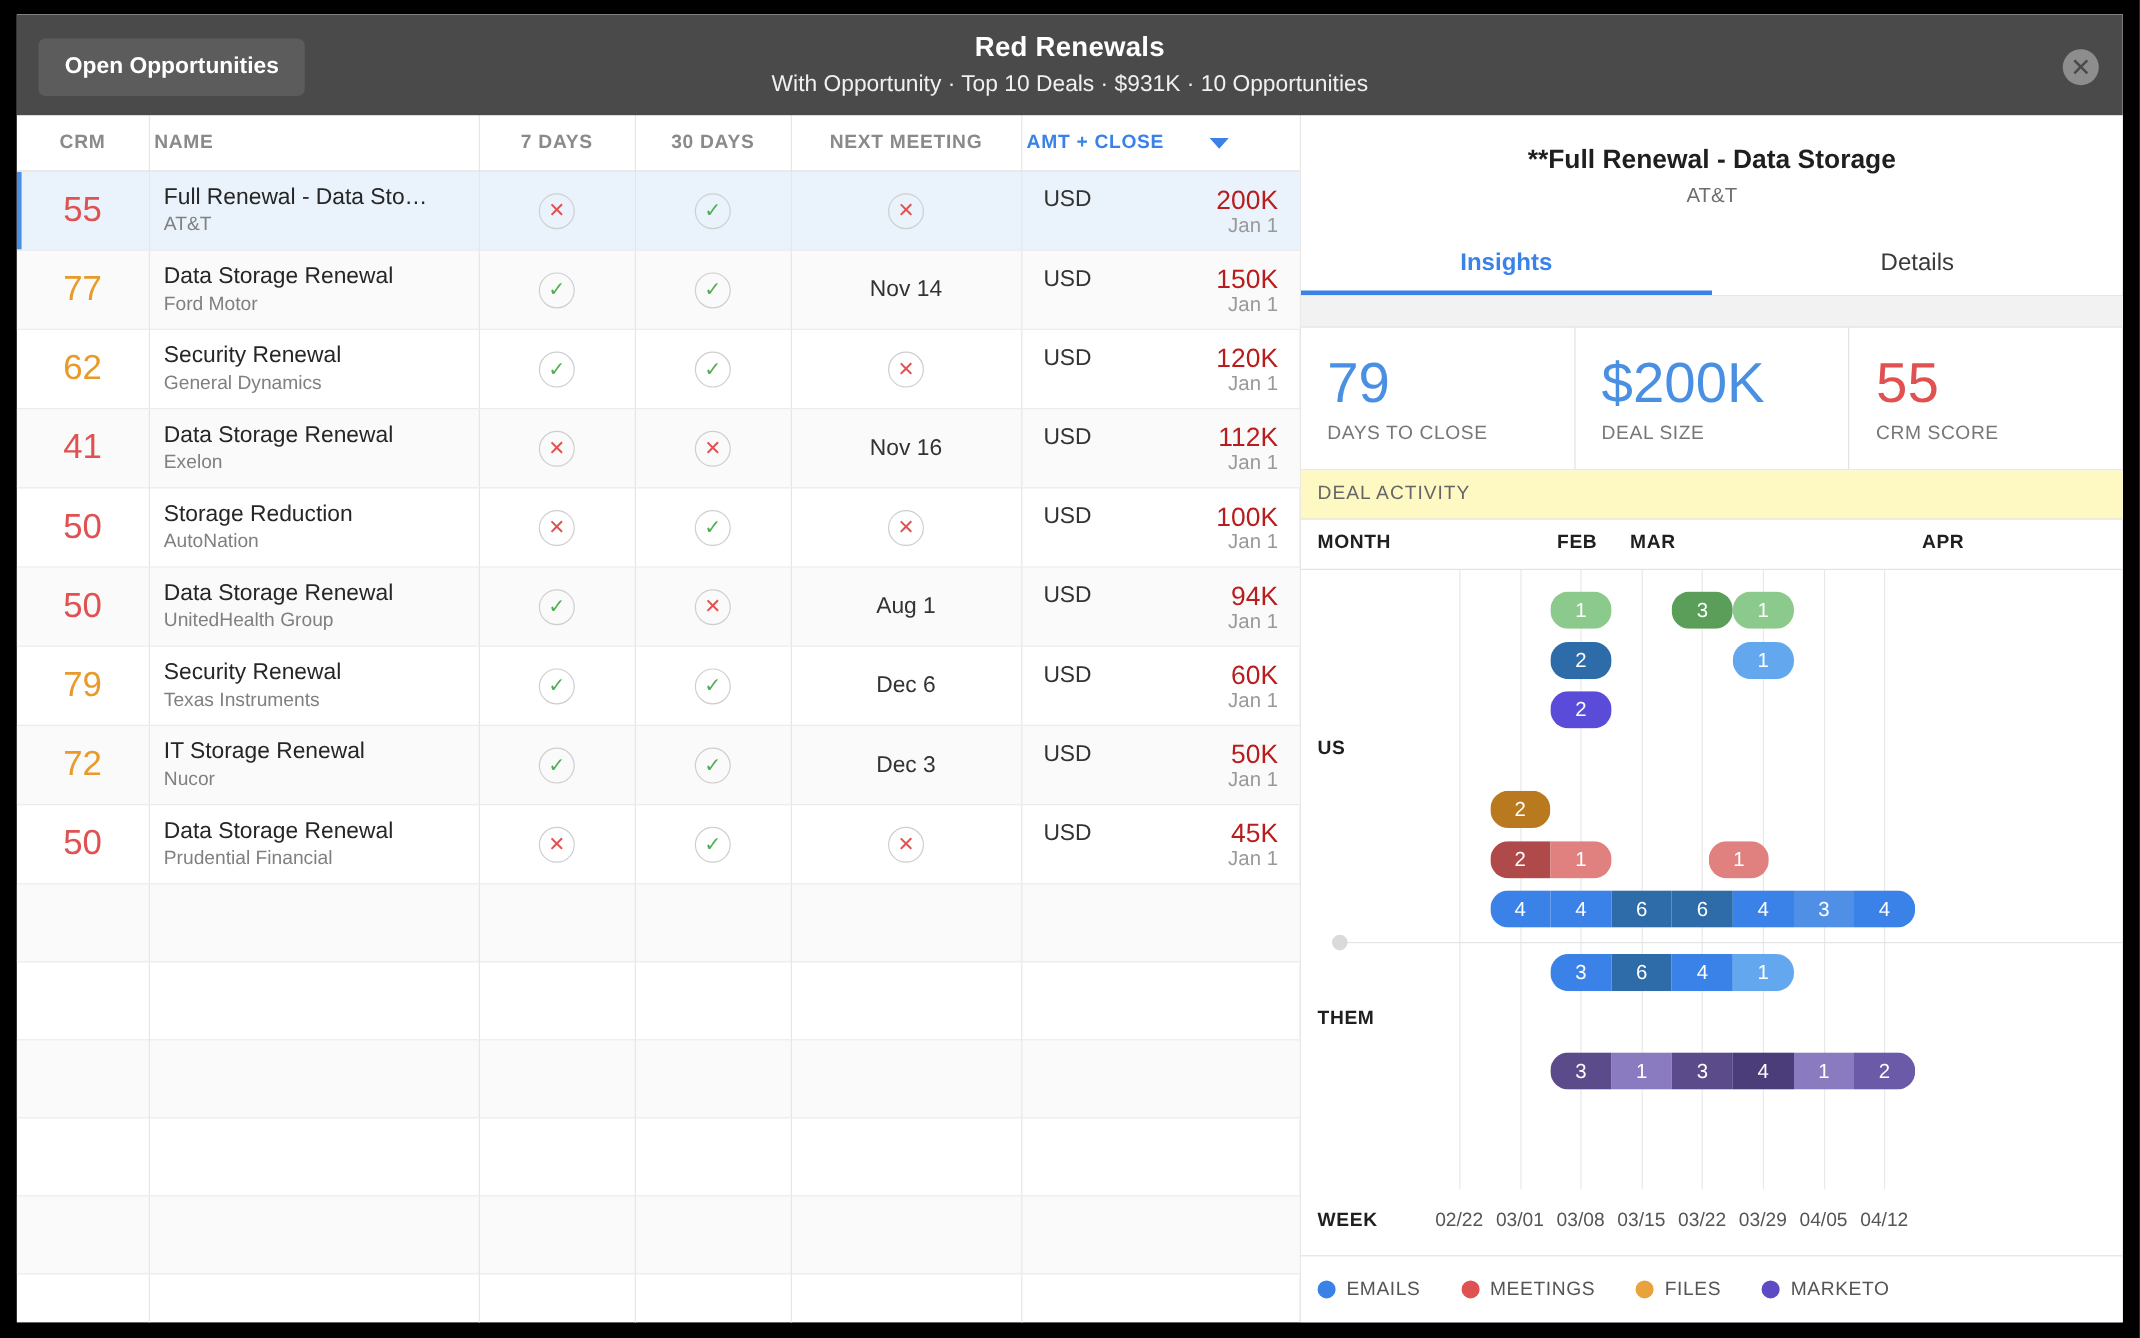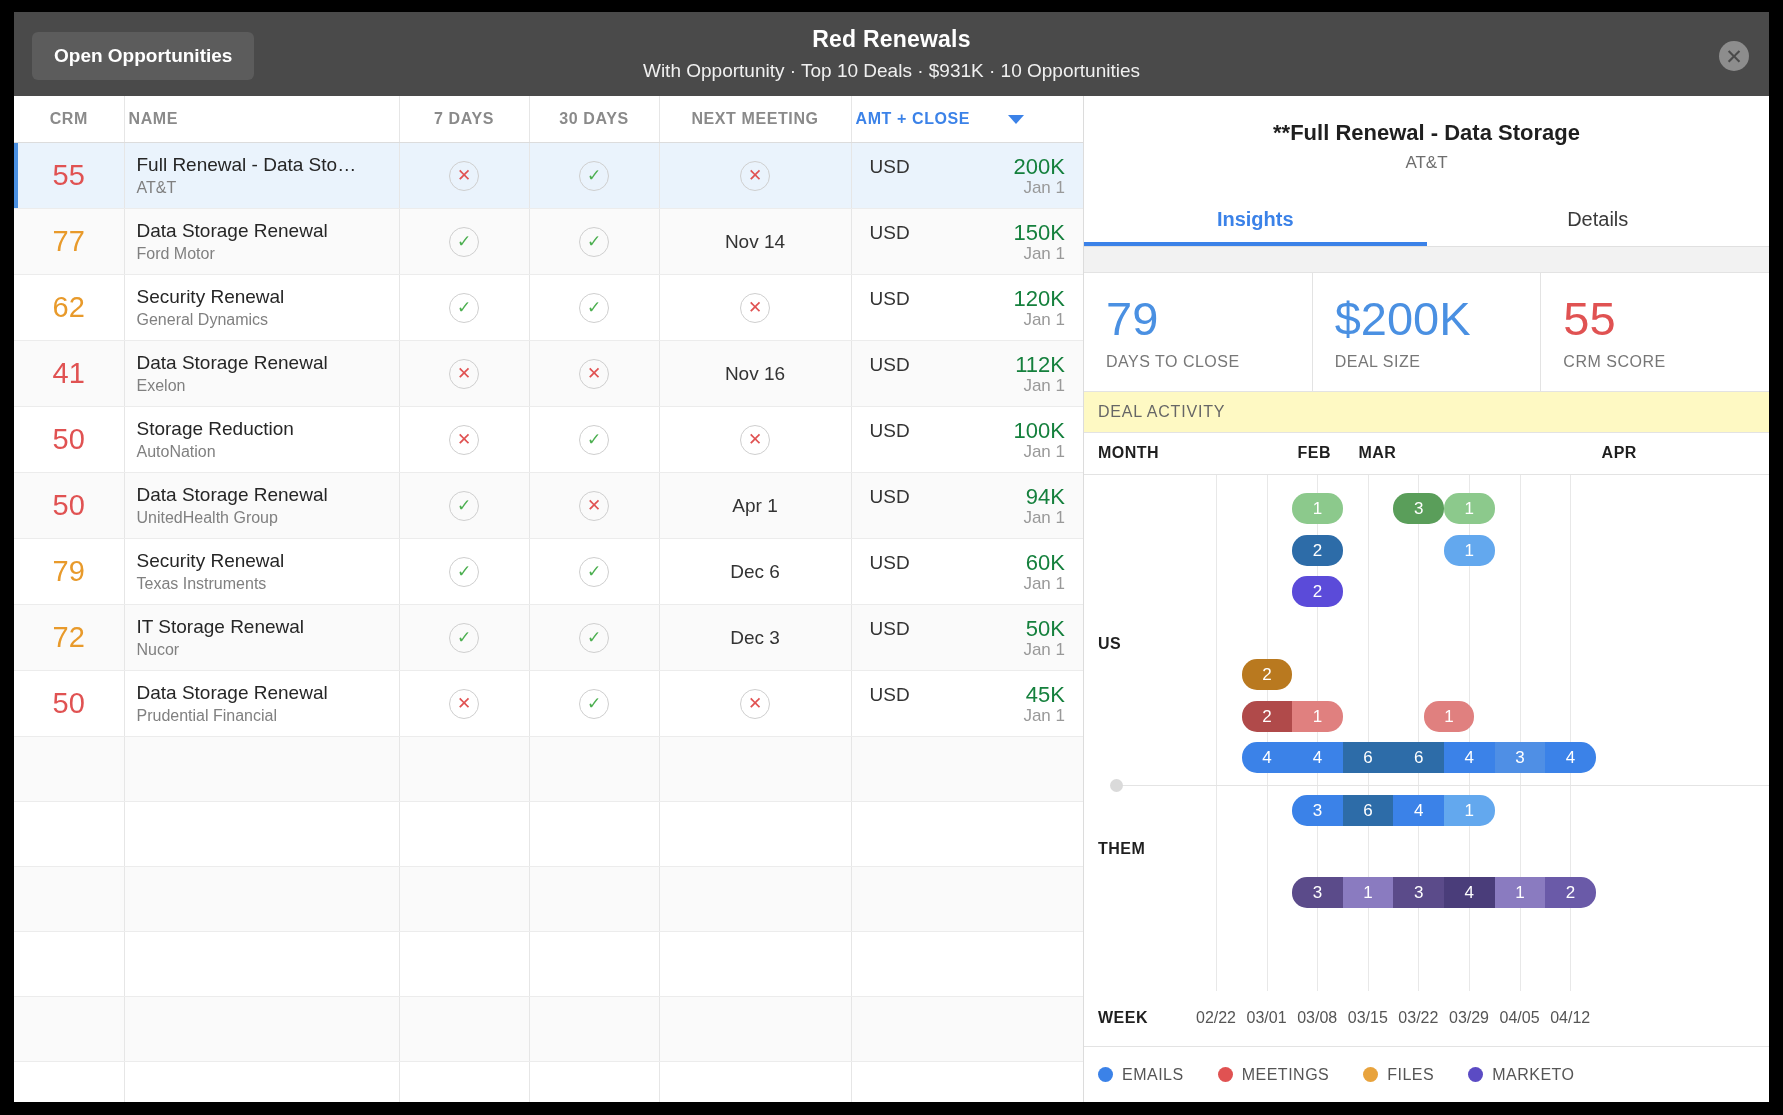--- a/index.html
+++ b/index.html
@@ -92,21 +92,21 @@
     display: inline-flex; align-items: center; justify-content: center;
     width: 30px; height: 30px; border-radius: 50%;
     border: 1.5px solid #cfcfcf; font-size: 17px; line-height: 1;
     font-family: "Liberation Sans", sans-serif;
   }
   .pill.ok { color: #4caf50; }
   .pill.no { color: #e05252; }
   .meet-date { font-size: 19px; color: #333; }
   .amt-cell { position: relative; height: 65px; }
   .amt-cur { position: absolute; left: 6px; top: 13px; font-size: 19px; color: #333; }
-  .amt-val { position: absolute; right: 6px; top: 11px; font-size: 22px; color: #15803d; }
+  .amt-val { position: absolute; right: 6px; top: 11px; font-size: 22px; color: #b91c1c; }
   .amt-date { position: absolute; right: 6px; bottom: 10px; font-size: 17px; color: #999; }
   .filler-row td { height: 65px; border-bottom: 1px solid #ececec; border-right: 1px solid #e6e6e6; }
   .filler-row.alt td { background: #fafafa; }
 
   
   .rp-head { padding: 24px 18px 0; text-align: center; }
   .rp-title { font-size: 22px; font-weight: 700; color: #1f1f1f; }
   .rp-sub { font-size: 17px; color: #6e6e6e; margin-top: 7px; }
   .tabs { display: flex; margin-top: 22px; border-bottom: 1px solid #e0e0e0; }
   .tab {
@@ -283,21 +283,21 @@
      </td>
             </tr>
             <tr class="alt">
               <td class="crm"><span class="crm-red">50</span></td>
               <td>
        <div class="name-main">Data Storage Renewal</div>
        <div class="name-sub">UnitedHealth Group</div>
      </td>
               <td class="center"><span class="pill ok">✓</span></td>
               <td class="center"><span class="pill no">✕</span></td>
-              <td class="center"><span class="meet-date">Apr 1</span></td>
+              <td class="center"><span class="meet-date">Aug 1</span></td>
               <td style="border-right:none">
        <div class="amt-cell">
          <span class="amt-cur">USD</span>
          <span class="amt-val">94K</span>
          <span class="amt-date">Jan 1</span>
        </div>
      </td>
             </tr>
             <tr class="">
               <td class="crm"><span class="crm-orange">79</span></td>
@@ -500,21 +500,21 @@
                 <div class="seg" style="width: 50.6px; background: rgb(99, 168, 238);">1</div>
               </div>
               <div class="bar" style="top: 402px; left: 208.2px; width: 303.6px;">
                 <div class="seg" style="width: 50.6px; background: rgb(91, 75, 138);">3</div>
                 <div class="seg" style="width: 50.6px; background: rgb(138, 123, 192);">1</div>
                 <div class="seg" style="width: 50.6px; background: rgb(91, 75, 138);">3</div>
                 <div class="seg" style="width: 50.6px; background: rgb(74, 61, 122);">4</div>
                 <div class="seg" style="width: 50.6px; background: rgb(138, 123, 192);">1</div>
                 <div class="seg" style="width: 50.6px; background: rgb(106, 90, 168);">2</div>
               </div>
-              <div class="side-lab" style="top: 140px; margin-top: 20px;">US</div>
+              <div class="side-lab" style="top: 140px;">US</div>
               <div class="side-lab" style="top: 365px;">THEM</div>
               <div class="divider-line" style="top: 310px;"></div>
               <div class="divider-dot" style="top: 304px; left: 26px;"></div>
             </div>
           <div class="week-row">
             <div class="week-title">WEEK</div>
             <div id="week-labels">
                 <div class="week-lab" style="left: 132px;">02/22</div>
                 <div class="week-lab" style="left: 182.6px;">03/01</div>
                 <div class="week-lab" style="left: 233.2px;">03/08</div>

